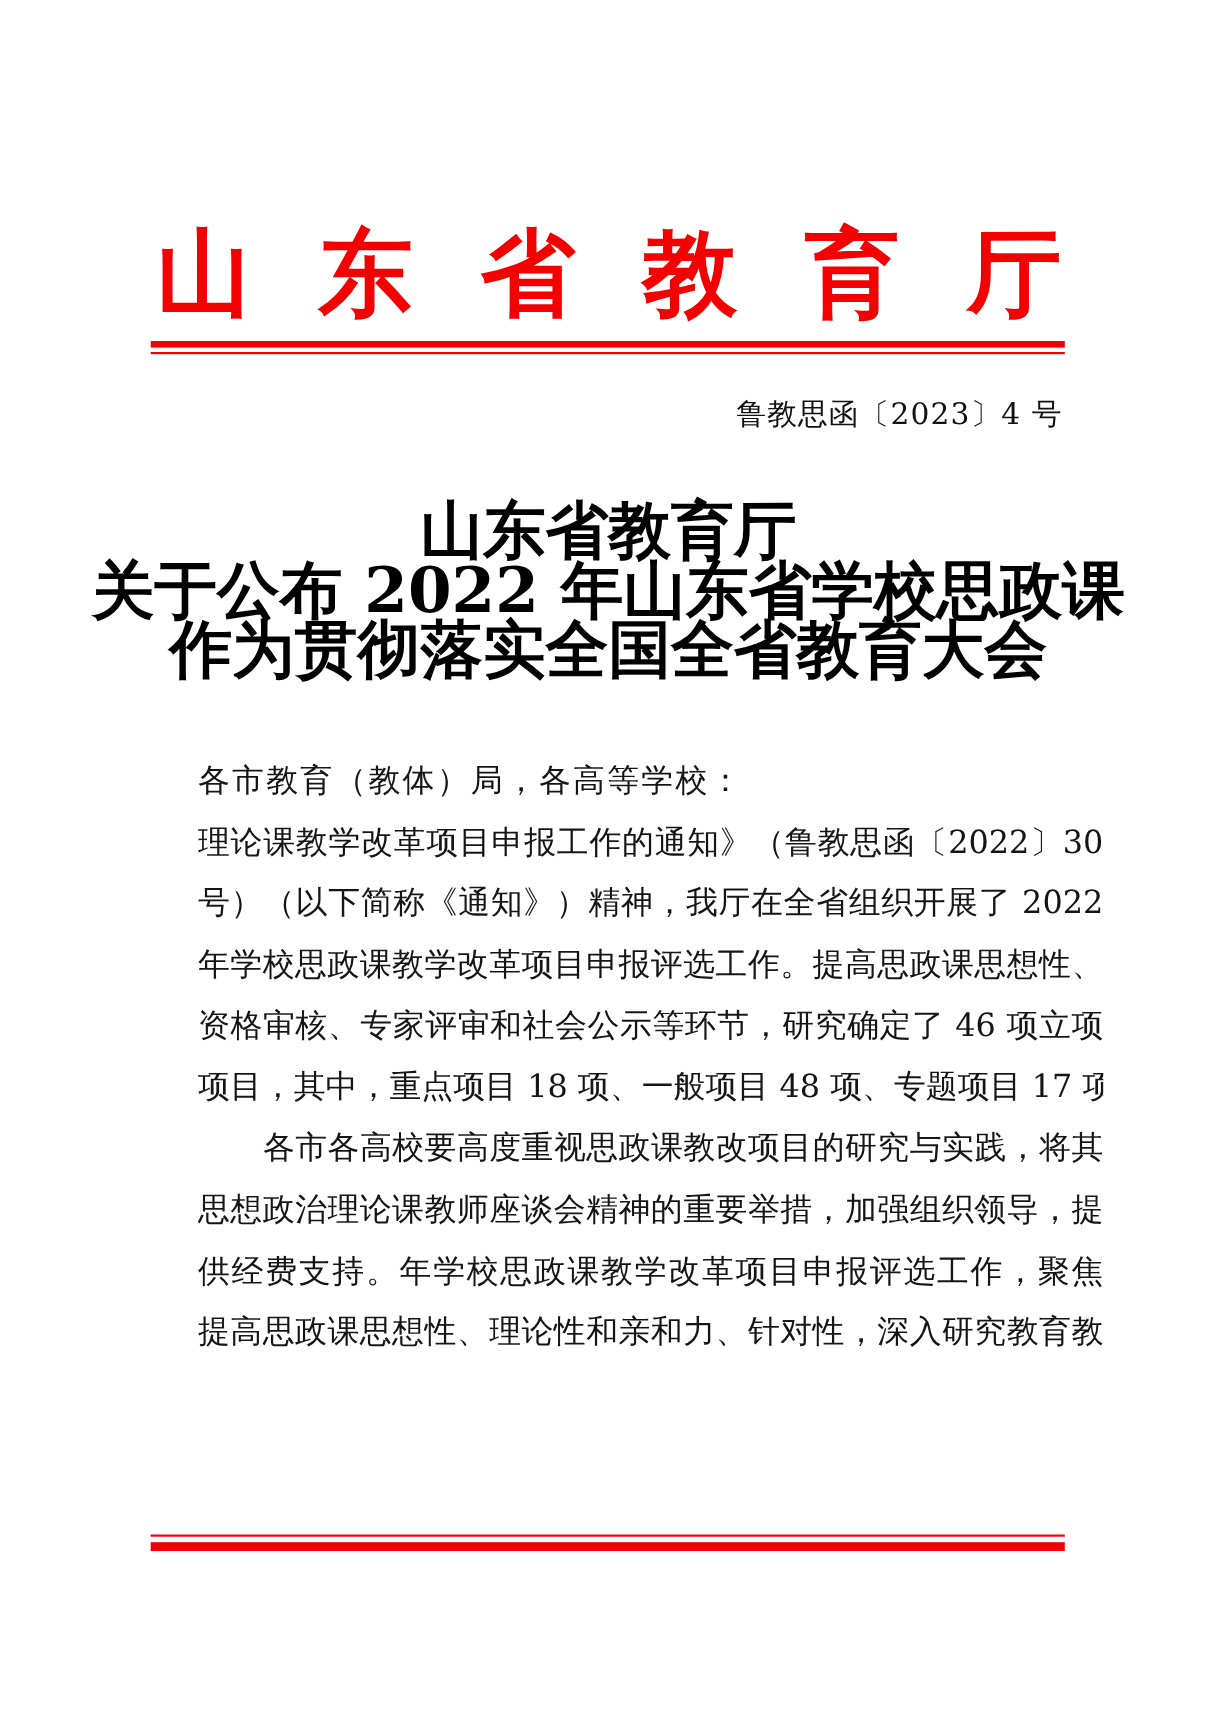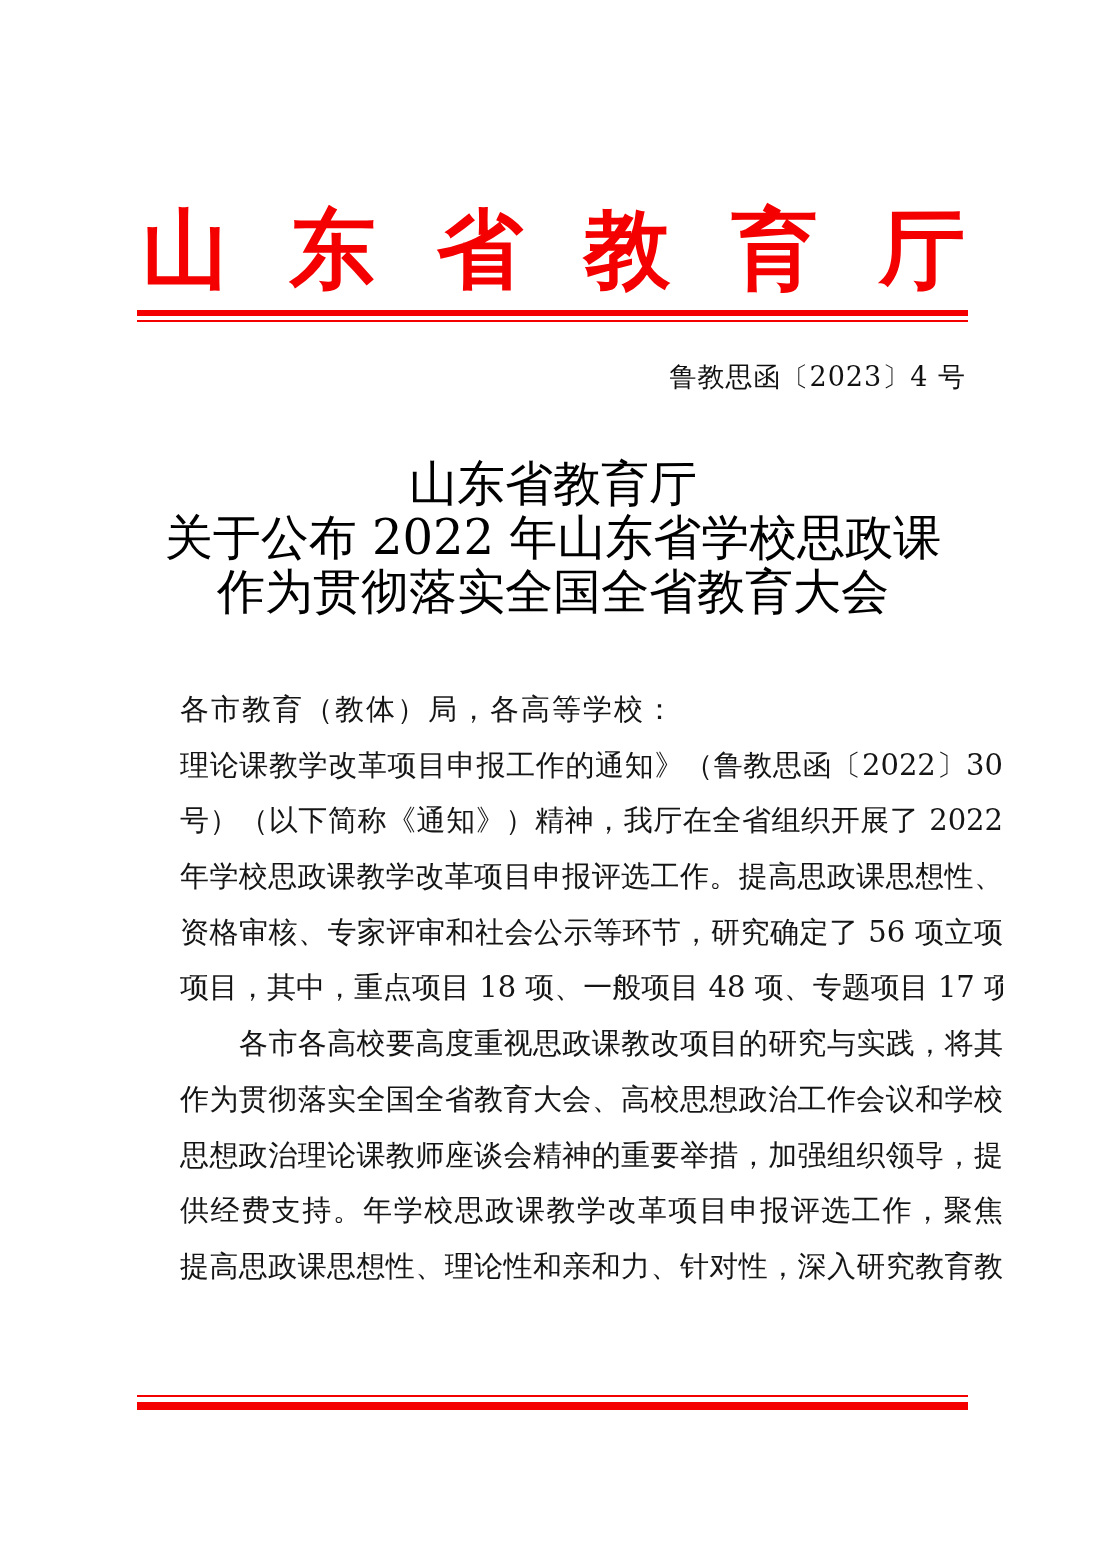--- a/index.html
+++ b/index.html
@@ -47,22 +47,22 @@
     letter-spacing: 1px;
     white-space: nowrap;
   }
   
   .title-block {
     position: absolute;
     top: 456px;
     left: 0;
     width: 1106px;
     text-align: center;
-    font-weight: normal;
-    font-size: 48px;
+    font-weight: bold;
+    font-size: 57px;
     line-height: 54px;
     color: #000000;
   }
   
   .body-block {
     position: absolute;
     top: 682px;
     left: 142px;
     width: 823px;
     font-size: 29px;
@@ -107,24 +107,23 @@
     <div>山东省教育厅</div>
     <div>关于公布 2022 年山东省学校思政课</div>
     <div>作为贯彻落实全国全省教育大会</div>
   </div>
 
   <div class="body-block">
     <div class="body-line salutation">各市教育（教体）局，各高等学校：</div>
     <div class="body-line">理论课教学改革项目申报工作的通知》（鲁教思函〔2022〕30</div>
     <div class="body-line">号）（以下简称《通知》）精神，我厅在全省组织开展了 2022</div>
     <div class="body-line">年学校思政课教学改革项目申报评选工作。提高思政课思想性、</div>
-    <div class="body-line">资格审核、专家评审和社会公示等环节，研究确定了 56 项立项</div>
+    <div class="body-line">资格审核、专家评审和社会公示等环节，研究确定了 46 项立项</div>
     <div class="body-line">项目，其中，重点项目 18 项、一般项目 48 项、专题项目 17 项。</div>
     <div class="body-line indent">各市各高校要高度重视思政课教改项目的研究与实践，将其</div>
-    <div class="body-line">作为贯彻落实全国全省教育大会、高校思想政治工作会议和学校</div>
     <div class="body-line">思想政治理论课教师座谈会精神的重要举措，加强组织领导，提</div>
     <div class="body-line">供经费支持。年学校思政课教学改革项目申报评选工作，聚焦</div>
     <div class="body-line">提高思政课思想性、理论性和亲和力、针对性，深入研究教育教</div>
   </div>
 
   <div class="rule rule-bottom-thin"></div>
   <div class="rule rule-bottom-thick"></div>
 
 </div>
 

